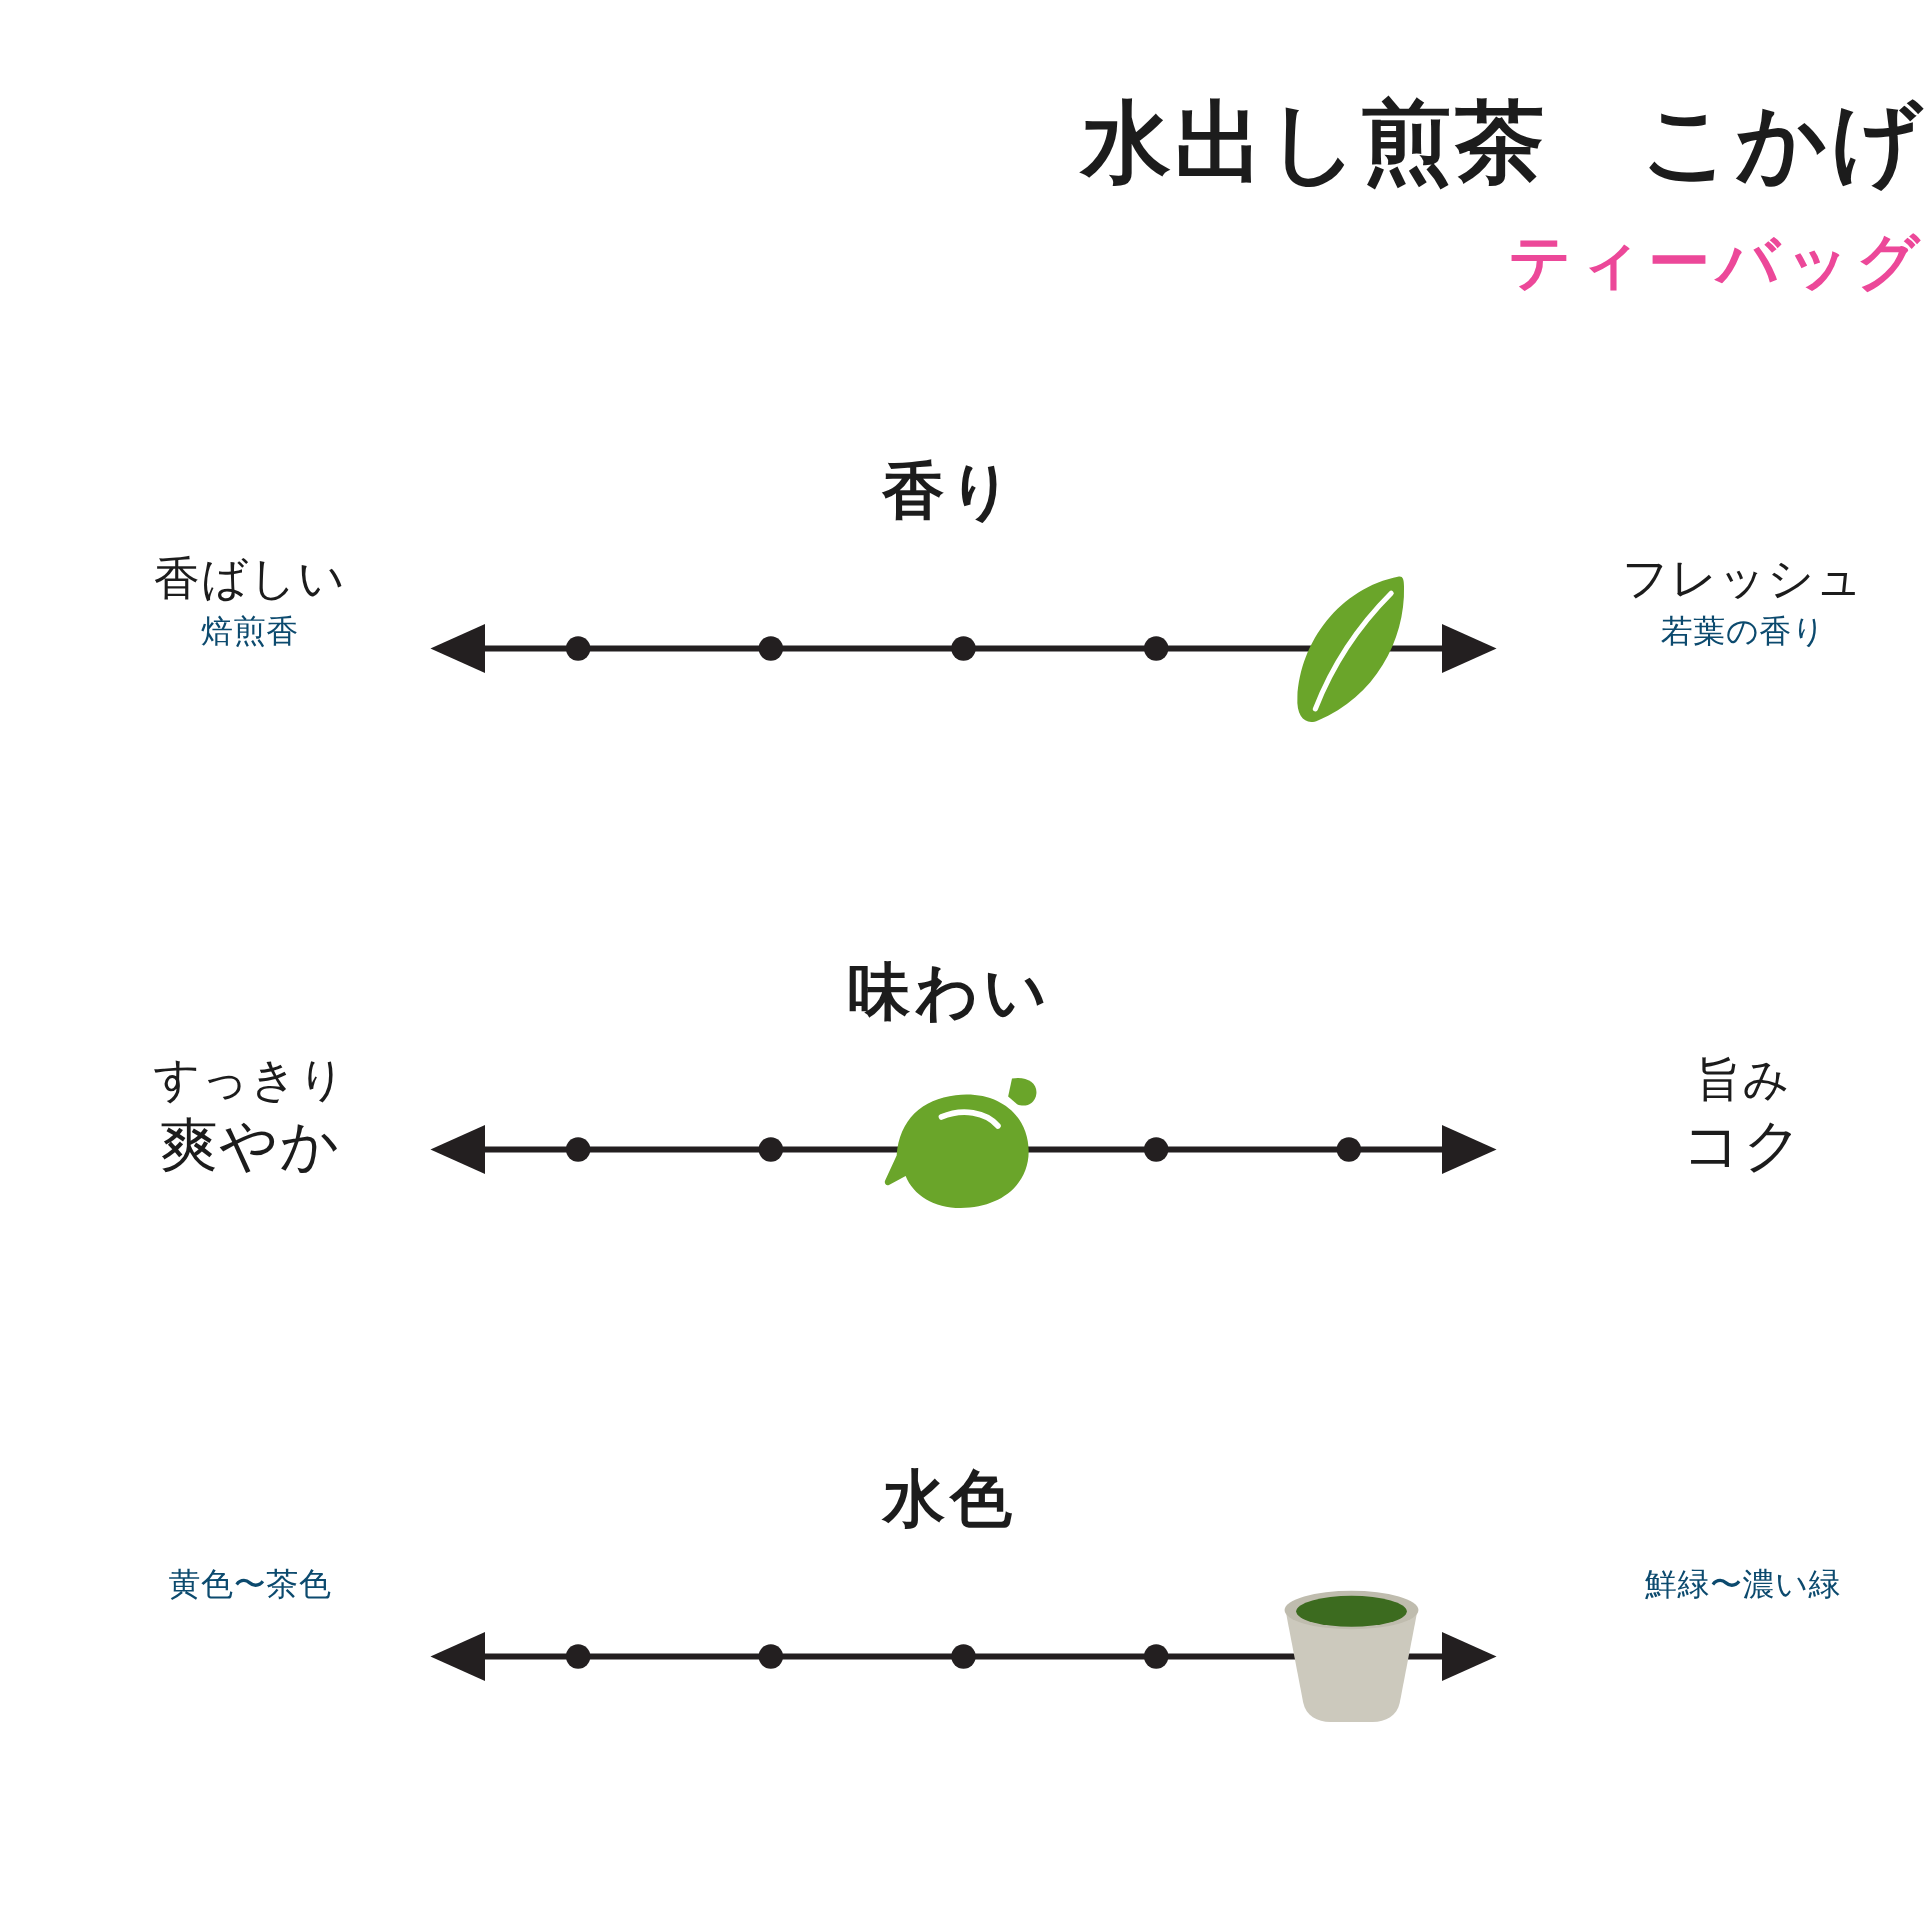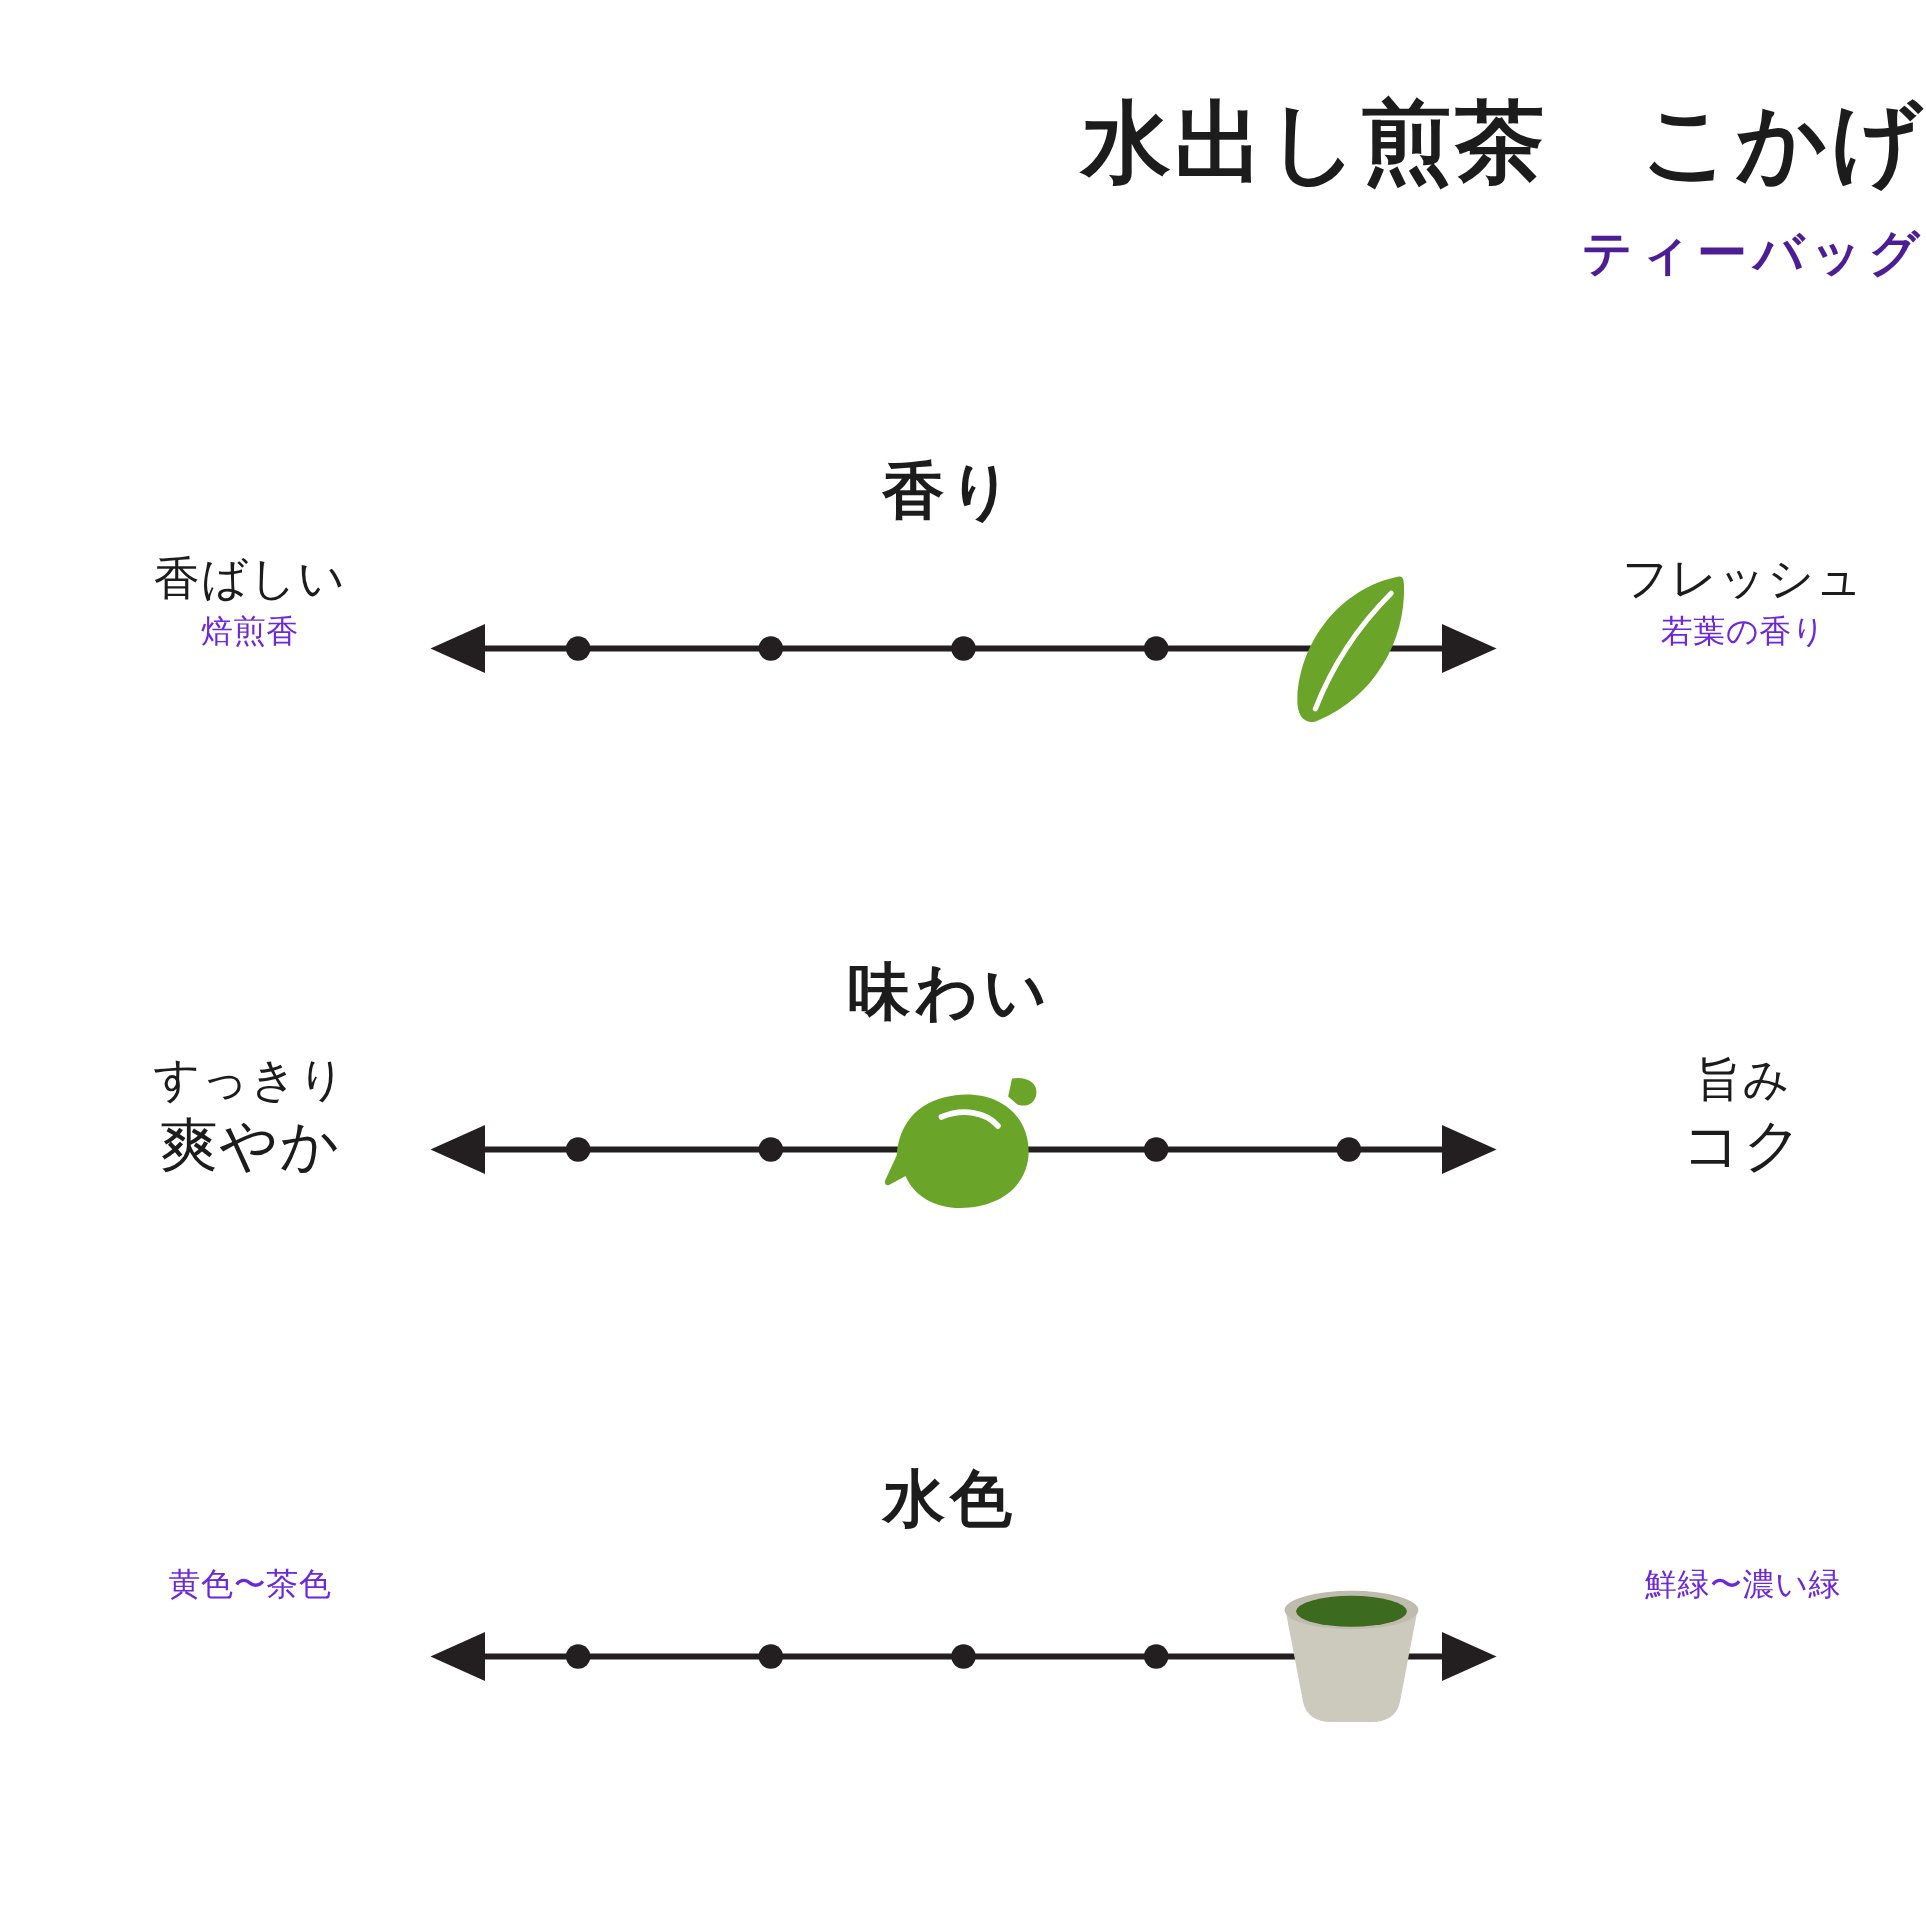--- a/index.html
+++ b/index.html
@@ -29,24 +29,24 @@
     font-size: 89px;
     font-weight: 700;
     letter-spacing: 3.9px;
     color: #1c1c1c;
     line-height: 1.2;
     white-space: pre;
   }
   .subtitle {
     margin-top: 23px;
     font-family: Liberation Serif, serif;
-    font-size: 50px;
+    font-size: 62px;
     font-weight: 700;
     letter-spacing: 6.4px;
-    color: #4c1d95;
+    color: #ec4899;
   }
 
   
   .axis-block {
     position: absolute;
     left: 0;
     width: 1926px;
     height: 334px;
   }
   .axis-title {
@@ -87,21 +87,21 @@
     white-space: pre;
   }
   .label .main .suffix {
     font-size: 31px;
   }
   .label .sub {
     display: block;
     margin-top: 6.4px;
     font-size: 32px;
     letter-spacing: 0.6px;
-    color: #6d28d9;
+    color: #0c4a6e;
     white-space: pre;
   }
   .label .main2 {
     font-size: 58px;
     letter-spacing: 1.3px;
     color: #1c1c1c;
     display: block;
     margin-top: 5.1px;
     white-space: pre;
   }

